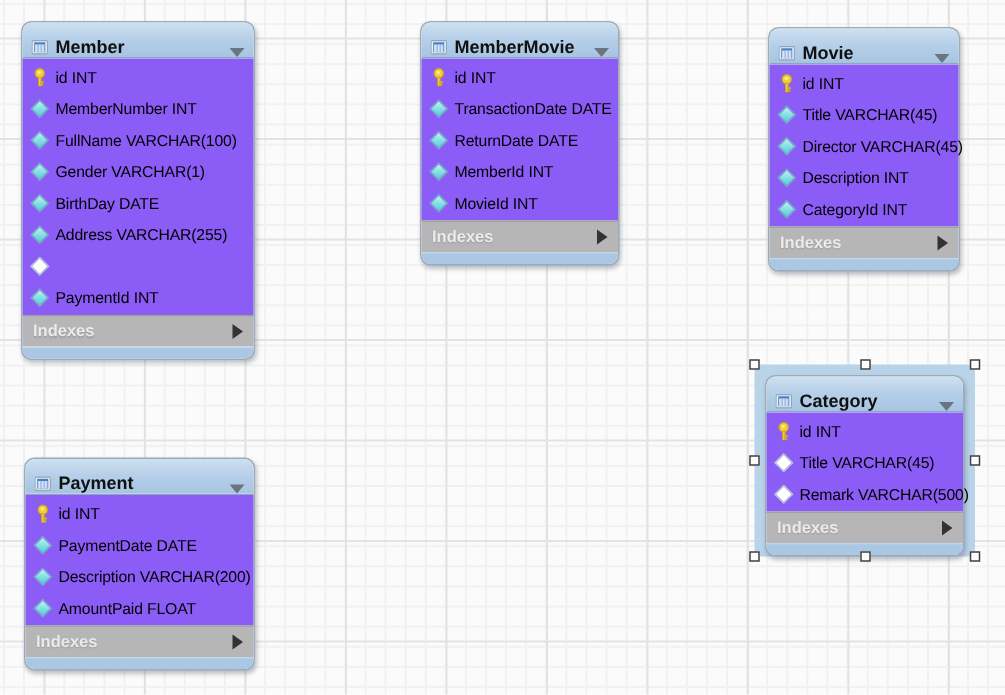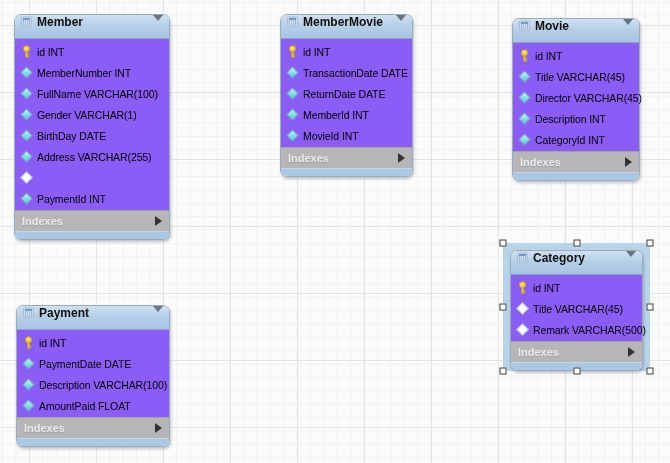--- a/index.html
+++ b/index.html
@@ -18,21 +18,21 @@
     background-size:67px 67px,67px 67px,13.4px 13.4px,13.4px 13.4px;
     background-position:29px 25px,29px 25px,2px 2px,2px 2px;
   }
   .table-figure{
     position:absolute;z-index:2;
     background:#fff;border:1px solid #9cabb9;border-radius:7px;
     box-shadow:1px 2px 3px rgba(110,120,135,0.45);
     font-size:10.5px;letter-spacing:-0.1px;color:#000;
   }
   .thead{
-    height:23px;display:flex;align-items:flex-start;gap:5px;padding:0 6px;
+    height:23px;display:flex;align-items:flex-end;gap:5px;padding:0 6px;
     background:linear-gradient(180deg,#cfe0f0 0%,#b7d0e9 45%,#a6c4e2 100%);
     border-bottom:1px solid #8fa5bd;border-radius:6px 6px 0 0;
   }
   .ttitle{font-weight:bold;font-size:12px;color:#101010;letter-spacing:0;}
   .tri-down{
     margin-left:auto;width:0;height:0;flex:none;
     border-left:5px solid transparent;border-right:5px solid transparent;
     border-top:6px solid #69757f;
   }
   .tbody{padding:2px 0 1px 0;background:#8b5cf6;}
@@ -359,21 +359,21 @@
       <div class="col-row">
           <span class="ic">
             <span class="diamond"></span>
           </span>
           <span class="ctext">PaymentDate DATE</span>
         </div>
       <div class="col-row">
           <span class="ic">
             <span class="diamond"></span>
           </span>
-          <span class="ctext">Description VARCHAR(100)</span>
+          <span class="ctext">Description VARCHAR(200)</span>
         </div>
       <div class="col-row">
           <span class="ic">
             <span class="diamond"></span>
           </span>
           <span class="ctext">AmountPaid FLOAT</span>
         </div>
     </div>
     <div class="tfoot">
       <span class="flabel">Indexes</span>

